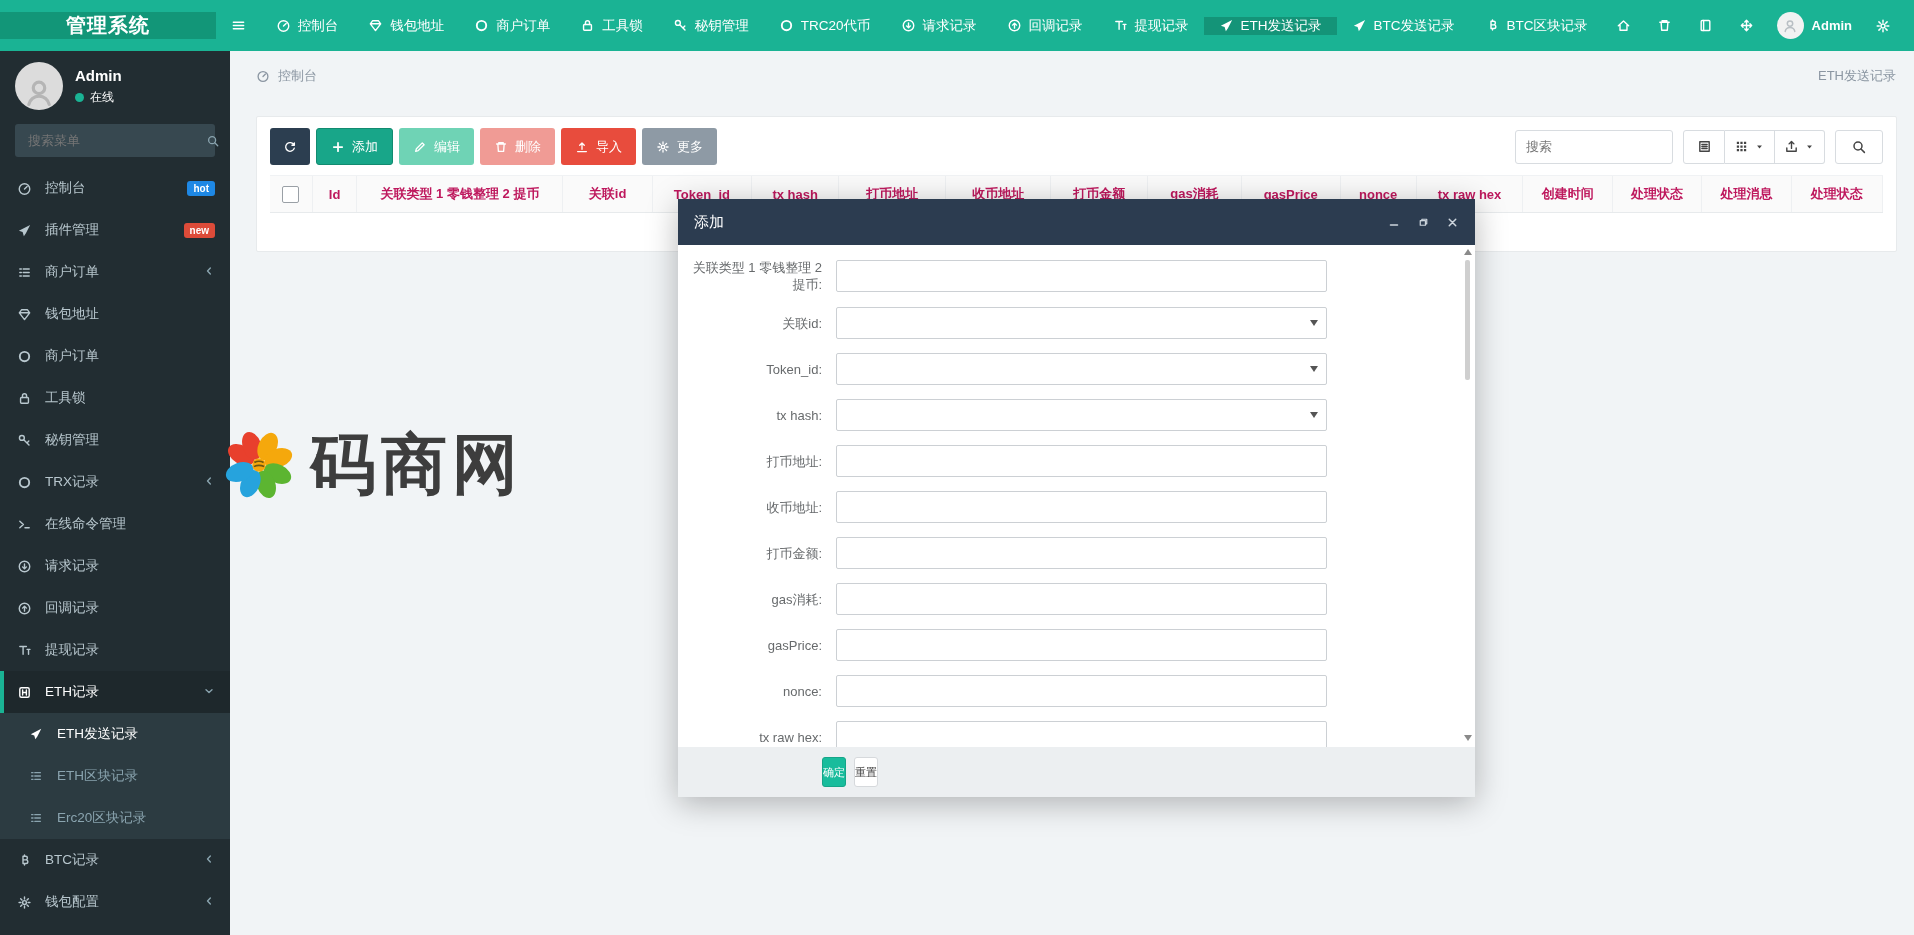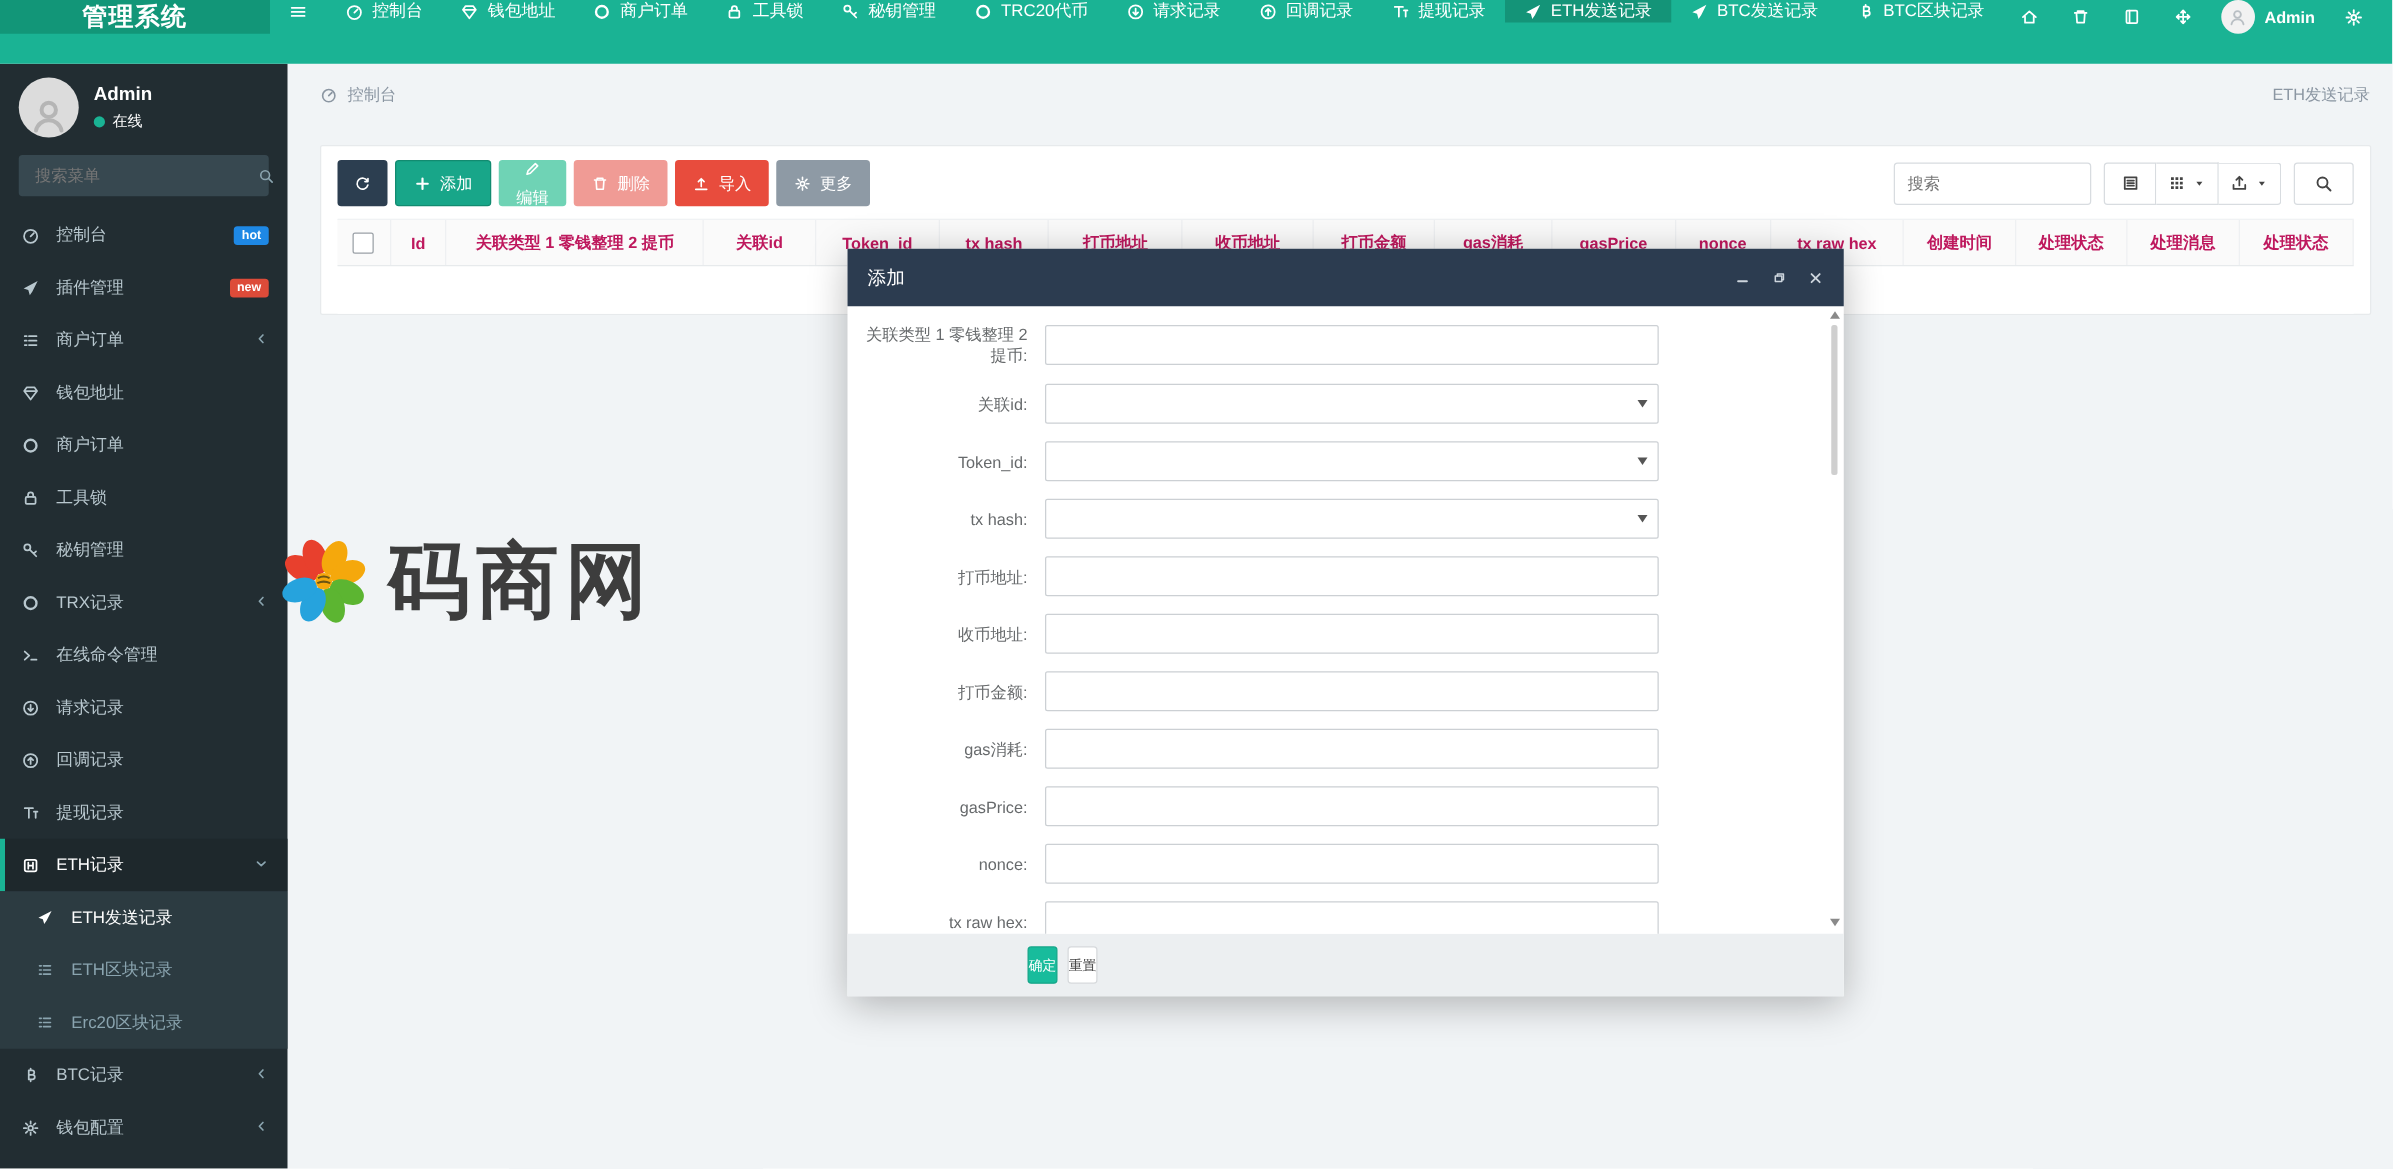--- a/index.html
+++ b/index.html
@@ -1,21 +1,21 @@
 <!DOCTYPE html>
 <html><head>
 <meta charset="utf-8">
 <style>
   html,body{margin:0;padding:0;}
   .screen{position:relative;width:1914px;height:935px;background:#f1f4f6;
     font-family:"Liberation Sans","DejaVu Sans",sans-serif;overflow:hidden;font-size:13px;color:#333;}
   .ico{display:inline-flex;align-items:center;justify-content:center;line-height:0;}
 
   
-  .navbar{position:absolute;top:0;left:0;width:100%;height:51px;background:#1ab394;display:flex;align-items:flex-start;z-index:20;}
+  .navbar{position:absolute;top:0;left:0;width:100%;height:51px;background:#1ab394;display:flex;align-items:center;z-index:20;}
   .brand{width:230px;background:#129678;color:#fff;font-weight:bold;font-size:20px;display:flex;align-items:center;justify-content:center;letter-spacing:1px;}
   .nav-items{display:flex;align-items:stretch;}
   .nav-item{display:flex;align-items:center;gap:7px;padding:0 15px;color:#fff;font-size:13.5px;cursor:pointer;white-space:nowrap;}
   .nav-item.active{background:#149478;}
   .nav-right{margin-left:auto;display:flex;align-items:stretch;padding-right:10px;}
   .nav-icon-btn{padding:0 13px;color:#fff;display:flex;align-items:center;cursor:pointer;}
   .nav-user{display:flex;align-items:center;gap:8px;padding:0 10px;color:#fff;font-weight:bold;cursor:pointer;}
   .nav-avatar{width:27px;height:27px;border-radius:50%;background:#f2f2f2;color:#b9bfc4;display:flex;align-items:center;justify-content:center;overflow:hidden;}
 
   
@@ -46,21 +46,21 @@
   
   .main{position:absolute;left:230px;top:51px;right:0;bottom:0;}
   .crumb-row{display:flex;justify-content:space-between;align-items:center;padding:16px 18px 10px 26px;color:#8b96a2;}
   .crumb-left{display:flex;gap:8px;align-items:center;cursor:pointer;}
   .panel{position:absolute;left:26px;right:17px;top:65px;background:#fff;border:1px solid #e7eaec;border-radius:2px;padding:11px 13px 0;}
   .toolbar{display:flex;justify-content:space-between;align-items:center;}
   .btns{display:flex;gap:6px;}
   .tbtn{height:37px;border:none;border-radius:3px;color:#fff;font-size:13px;display:flex;align-items:center;gap:7px;padding:0 14px;font-family:inherit;cursor:pointer;}
   .tbtn.refresh{background:#2c3e50;padding:0 13px;}
   .tbtn.add{background:#18a689;border:1px solid #128b70;}
-  .tbtn.edit{background:#6fd3b5;flex-direction:column;}
+  .tbtn.edit{background:#6fd3b5;}
   .tbtn.del{background:#f09b95;}
   .tbtn.import{background:#e84c3d;}
   .tbtn.more{background:#8e9aa5;}
   .search-area{display:flex;align-items:center;gap:10px;}
   .s-input{width:158px;height:34px;border:1px solid #d8dce0;border-radius:3px;padding:0 10px;font-size:13px;color:#555;outline:none;box-sizing:border-box;font-family:inherit;}
   .btn-group{display:flex;}
   .gbtn{height:34px;min-width:42px;padding:0 9px;background:#fff;border:1px solid #d8dce0;display:flex;align-items:center;justify-content:center;gap:5px;color:#444;cursor:pointer;box-sizing:border-box;font-family:inherit;}
   .btn-group .gbtn+.gbtn{border-left:none;}
   .btn-group .gbtn:first-child{border-radius:3px 0 0 3px;}
   .btn-group .gbtn:last-child{border-radius:0 3px 3px 0;}

